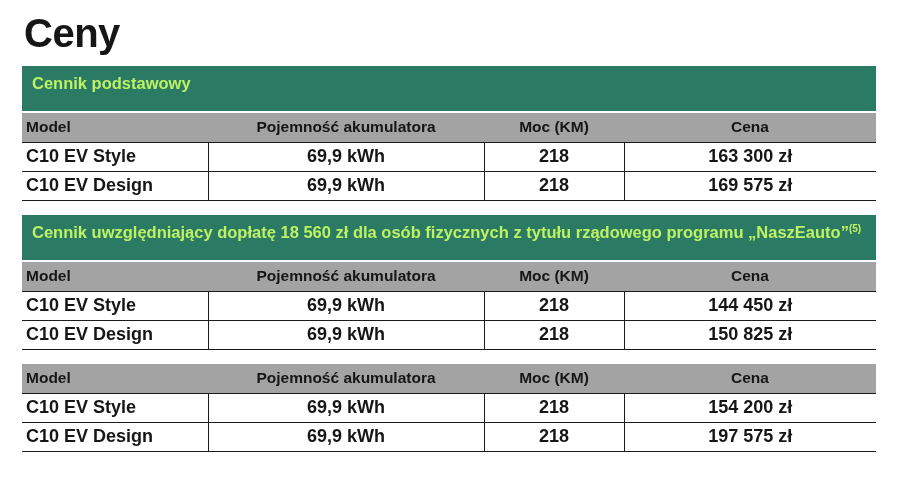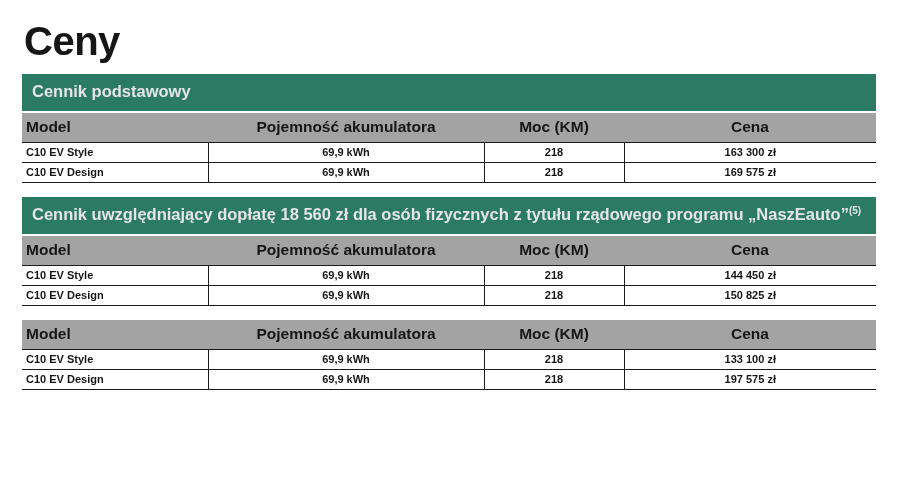--- a/index.html
+++ b/index.html
@@ -18,33 +18,33 @@
   .page {
     width: 898px;
     height: 504px;
     position: relative;
     padding: 0 22px;
   }
   .page-title {
     font-size: 40px;
     font-weight: bold;
     letter-spacing: -0.5px;
-    margin: 20px 0 12px 2px;
+    margin: 12px 0 12px 2px;
     line-height: 1.05;
   }
   .section {
     margin-bottom: 14px;
   }
   .band {
     background: #2b7a63;
-    color: #e5e5e5;
+    color: #bef264;
     font-size: 16.5px;
     font-weight: bold;
     line-height: 1.32;
-    padding: 7px 10px 8px 10px;
+    padding: 7px 10px 16px 10px;
   }
   .band sup {
     font-size: 10px;
     font-weight: bold;
     vertical-align: super;
     line-height: 0;
   }
   table.price {
     width: 100%;
     border-collapse: collapse;
@@ -62,21 +62,21 @@
     padding: 5px 6px 6px 6px;
     text-align: center;
     border: 0;
     background: #a3a3a3;
   }
   table.price th.model-head {
     text-align: left;
     padding-left: 4px;
   }
   table.price td {
-    font-size: 11px;
+    font-size: 18px;
     font-weight: bold;
     text-align: center;
     padding: 3px 6px 4px 6px;
     border-top: 1px solid #1b1b1b;
     border-bottom: 1px solid #1b1b1b;
     border-left: 1px solid #1b1b1b;
     margin-top: 40px;
   }
   table.price td.model {
     text-align: left;
@@ -180,21 +180,21 @@
           <th>Pojemność akumulatora</th>
           <th>Moc (KM)</th>
           <th>Cena</th>
         </tr>
       </thead>
       <tbody>
         <tr class="row-first">
           <td class="model">C10 EV Style</td>
           <td>69,9 kWh</td>
           <td>218</td>
-          <td class="nowrap">133 100 zł</td>
+          <td class="nowrap">154 200 zł</td>
         </tr>
         <tr class="row-last">
           <td class="model">C10 EV Design</td>
           <td>69,9 kWh</td>
           <td>218</td>
           <td class="nowrap">197 575 zł</td>
         </tr>
       </tbody>
     </table>
   </div>

